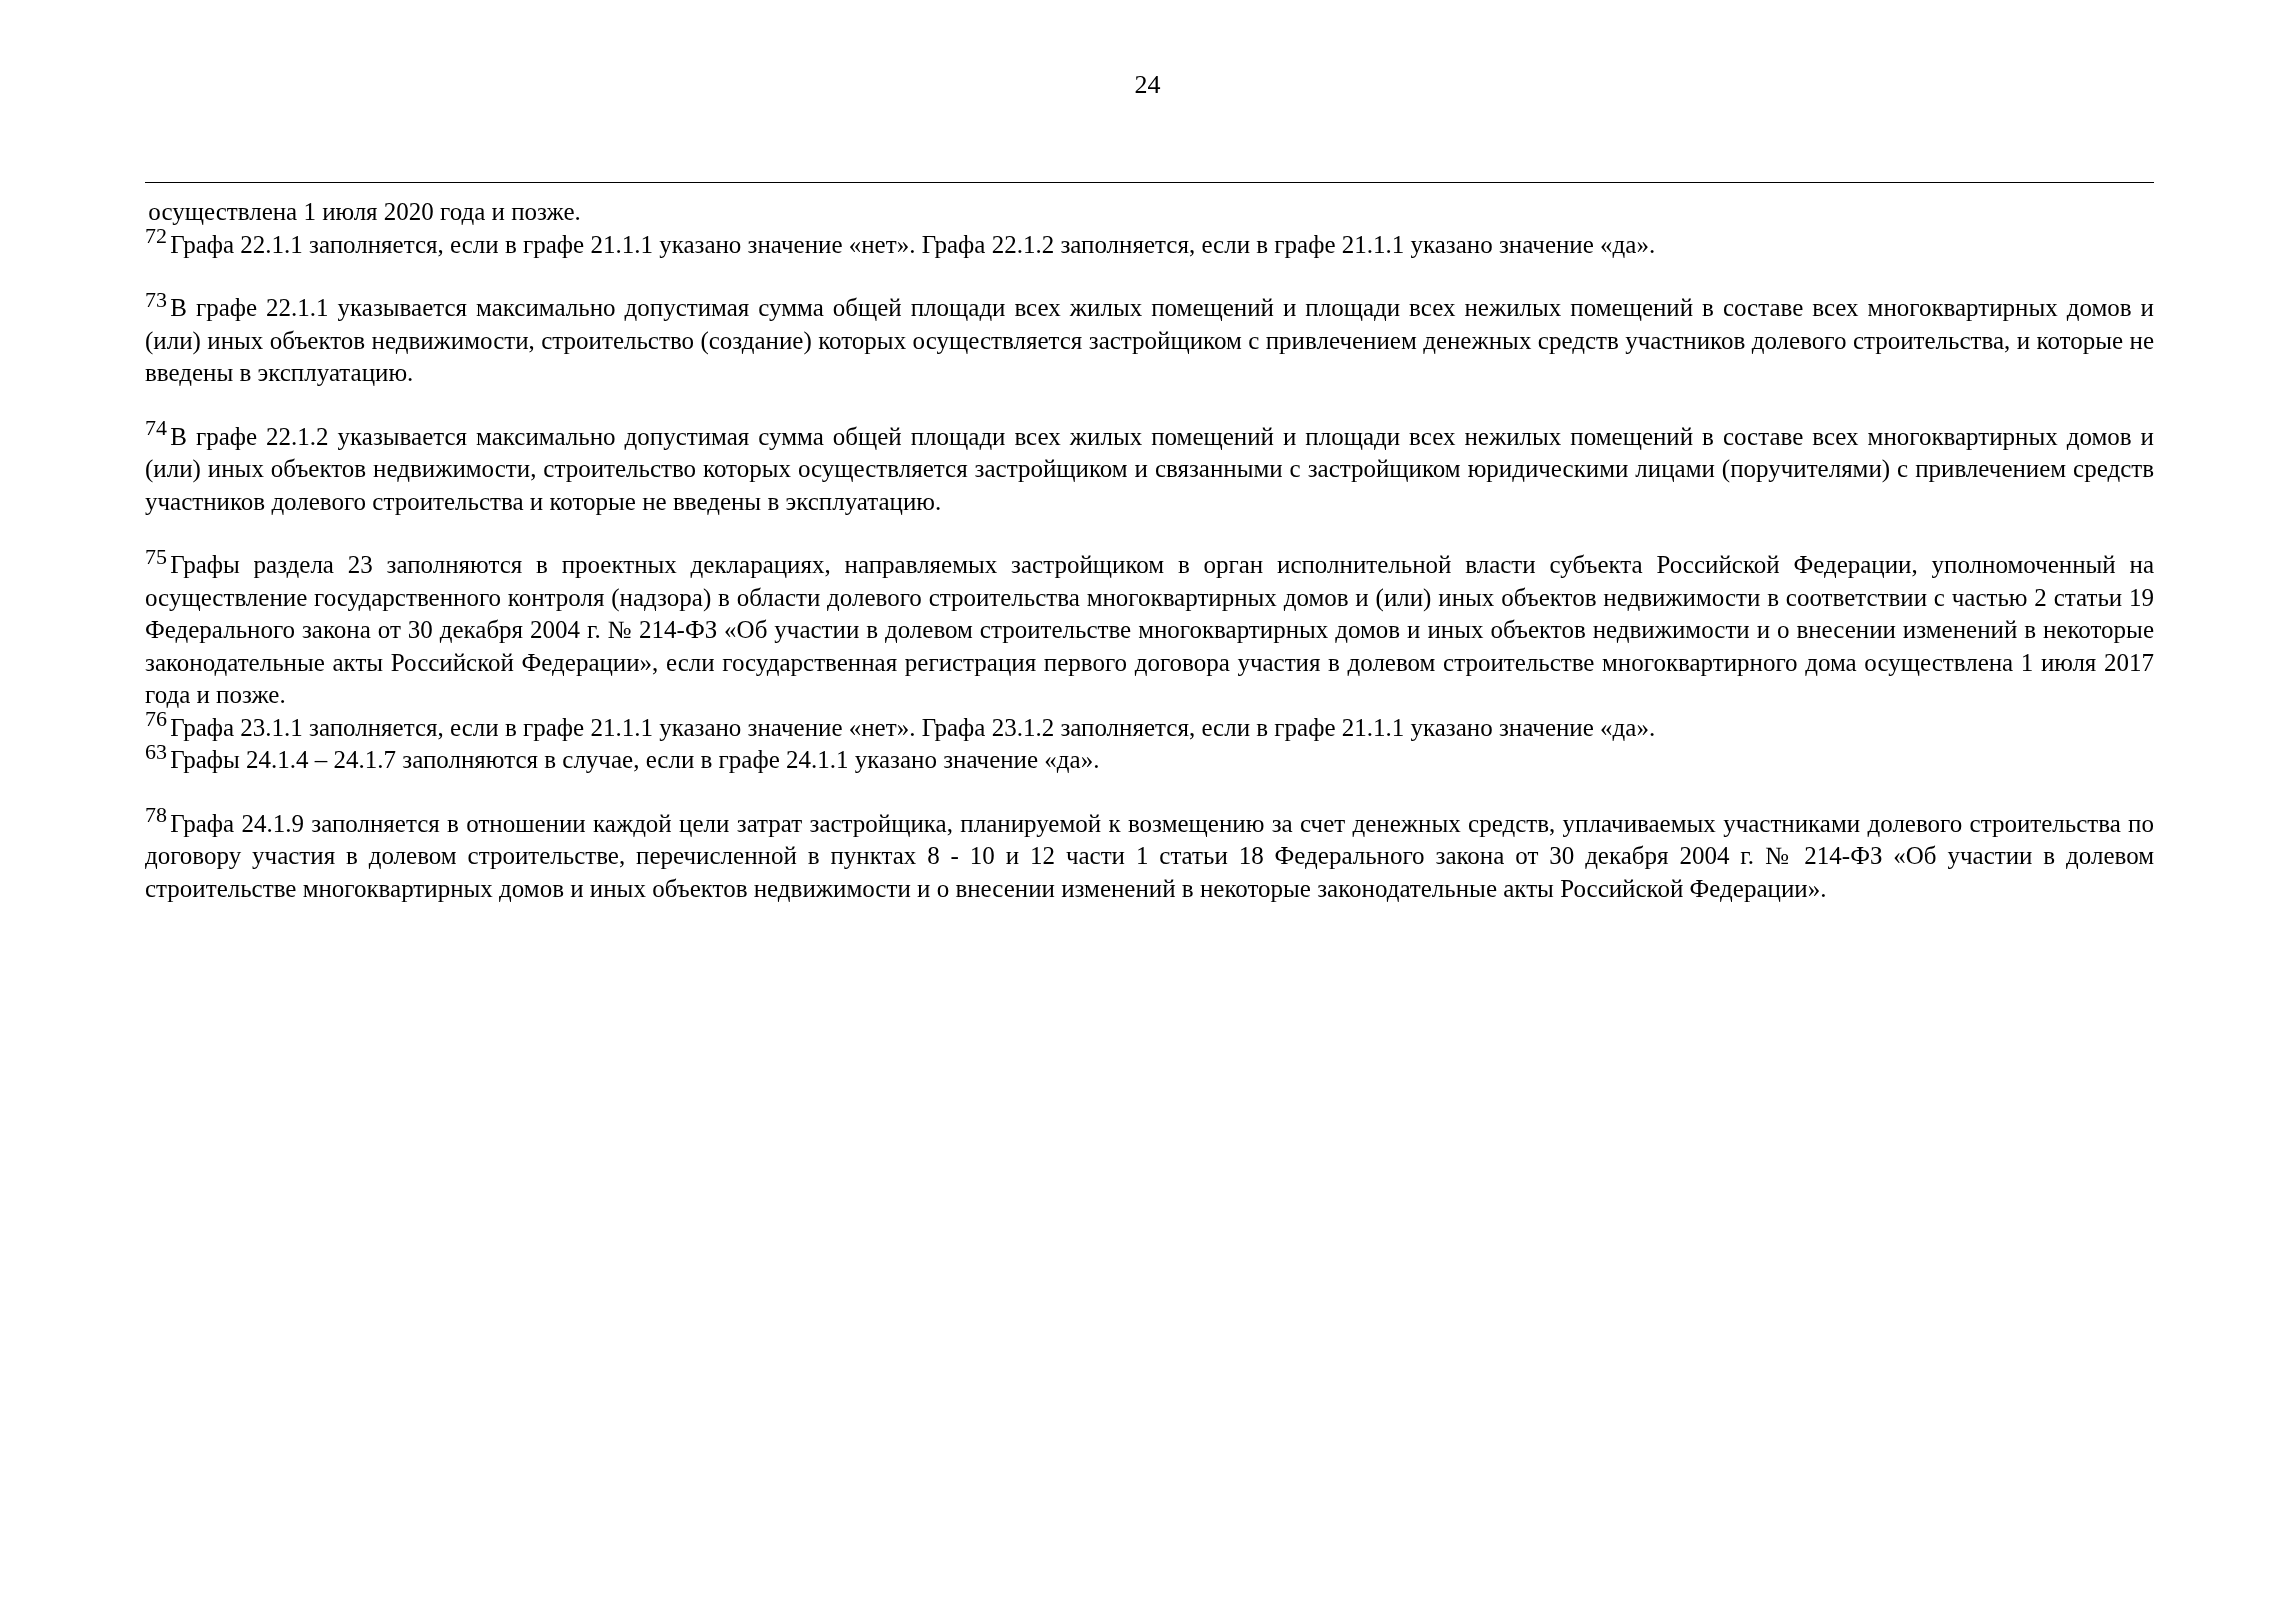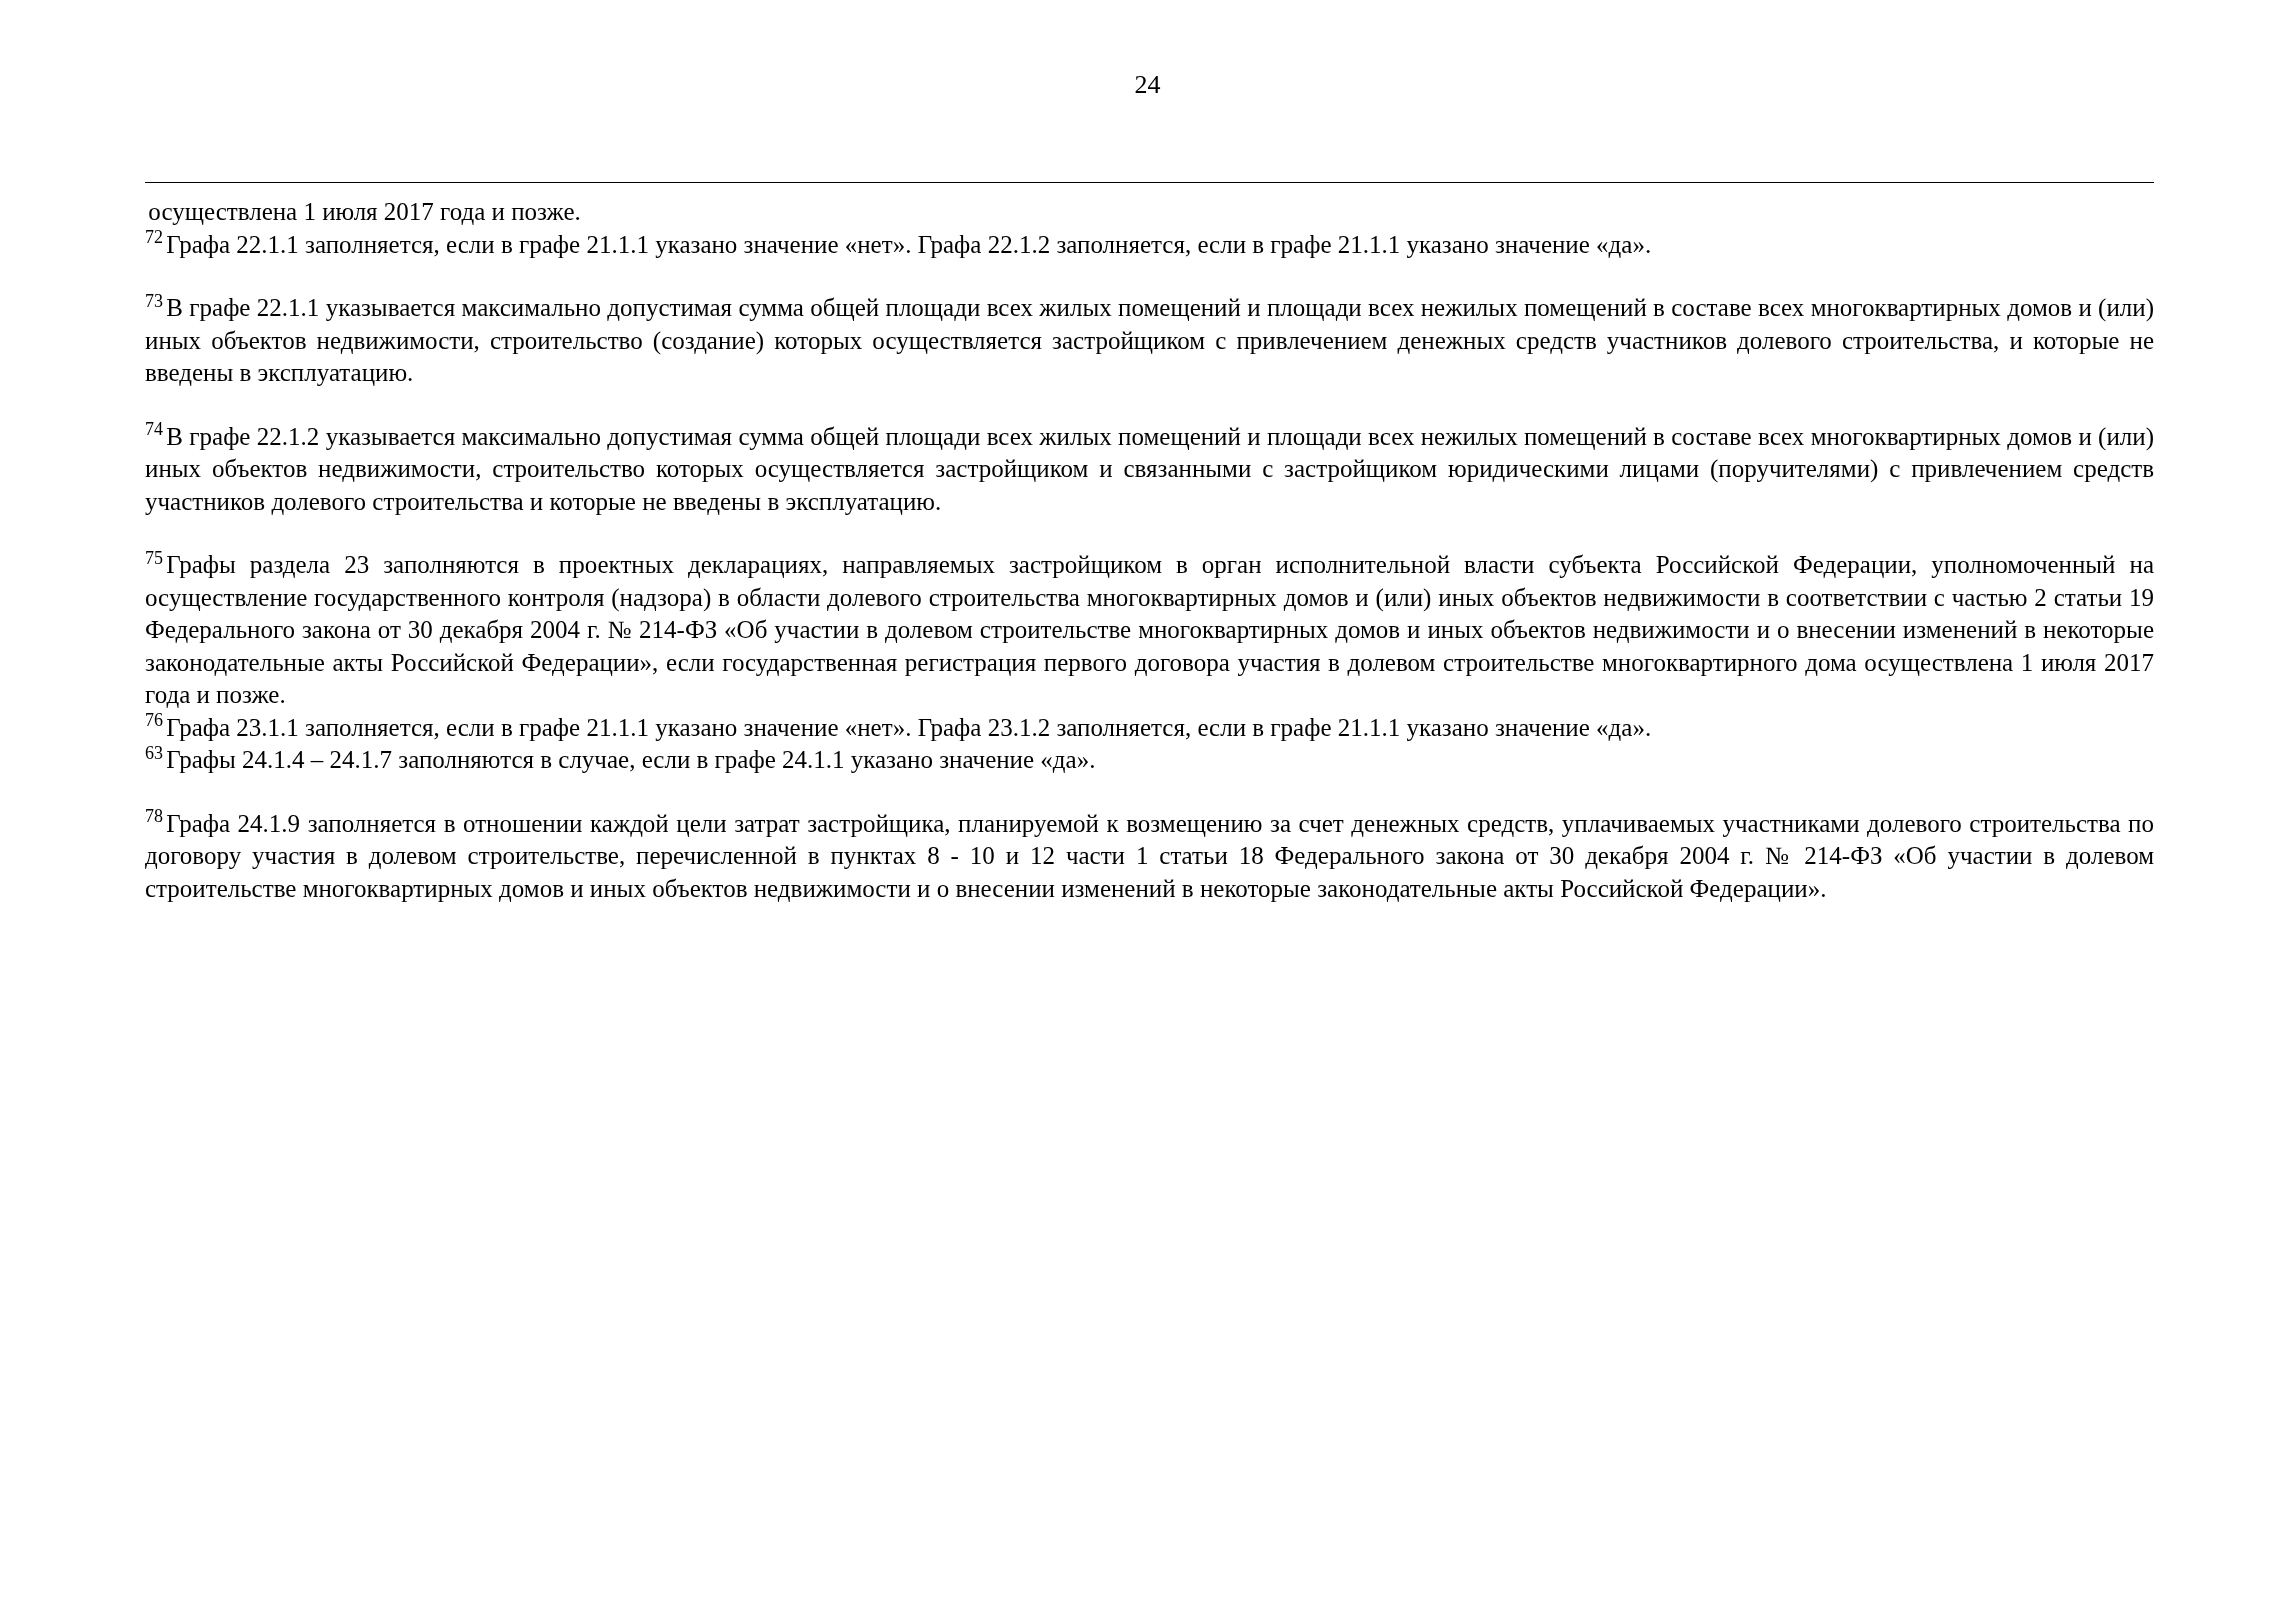--- a/index.html
+++ b/index.html
@@ -50,39 +50,39 @@
     line-height: 1.30;
     text-align: justify;
     text-indent: 0;
     hyphens: none;
   }
   p.note.justify-last {
     text-align-last: left;
     margin-top: 31px;
   }
   sup.fn {
-    font-size: 18px;
+    font-size: 22px;
     vertical-align: super;
     line-height: 0;
     margin-right: 3.3px;
   }
 </style>
 </head>
 <body>
 
 <div class="page">
 
   <div class="page-number">24</div>
 
   <div class="footnote-separator"></div>
 
   <div class="body-block">
 
     <p class="note">
-      <sup class="fn"></sup><span>осуществлена 1 июля 2017 года и позже.</span>
+      <sup class="fn"></sup><span>осуществлена 1 июля 2020 года и позже.</span>
     </p>
 
     <p class="note">
       <sup class="fn">72</sup><span>Графа 22.1.1 заполняется, если в графе 21.1.1 указано значение «нет». Графа 22.1.2 заполняется, если в графе 21.1.1 указано значение «да».</span>
     </p>
 
     <p class="note justify-last">
       <sup class="fn">73</sup><span>В графе 22.1.1 указывается максимально допустимая сумма общей площади всех жилых помещений и площади всех нежилых помещений в составе всех многоквартирных домов и (или) иных объектов недвижимости, строительство (создание) которых осуществляется застройщиком с привлечением денежных средств участников долевого строительства, и которые не введены в эксплуатацию.</span>
     </p>
 

